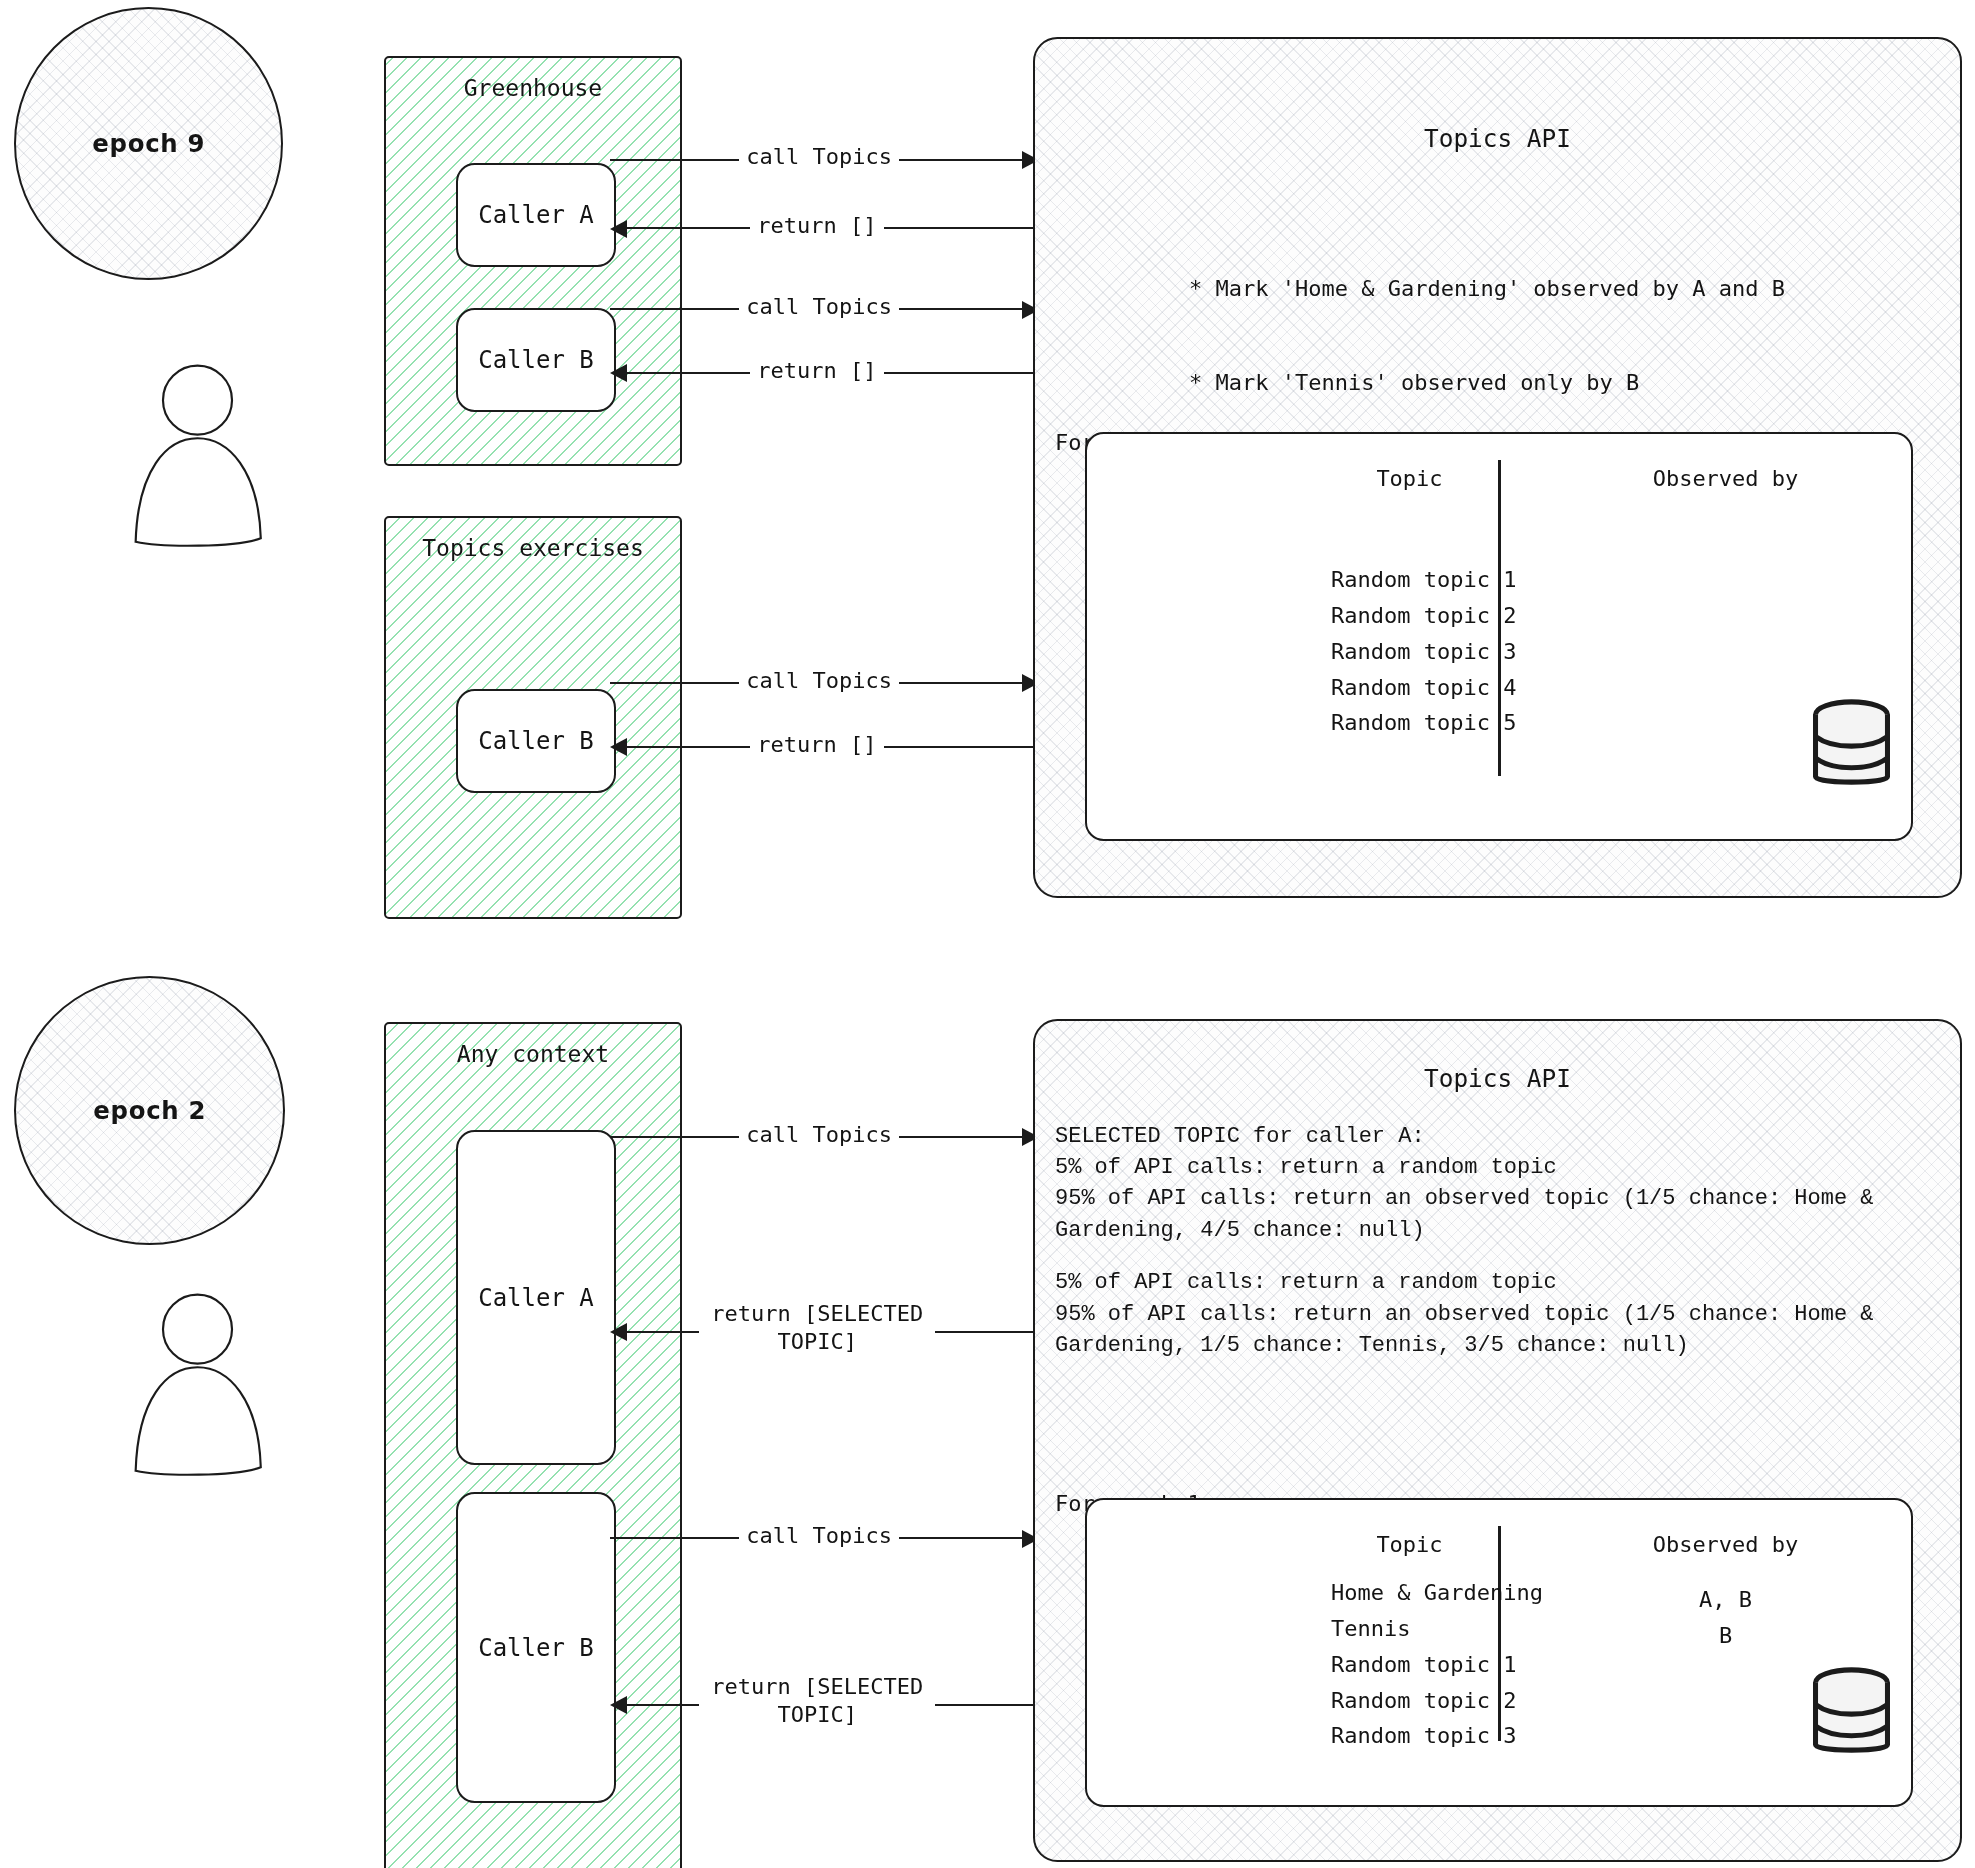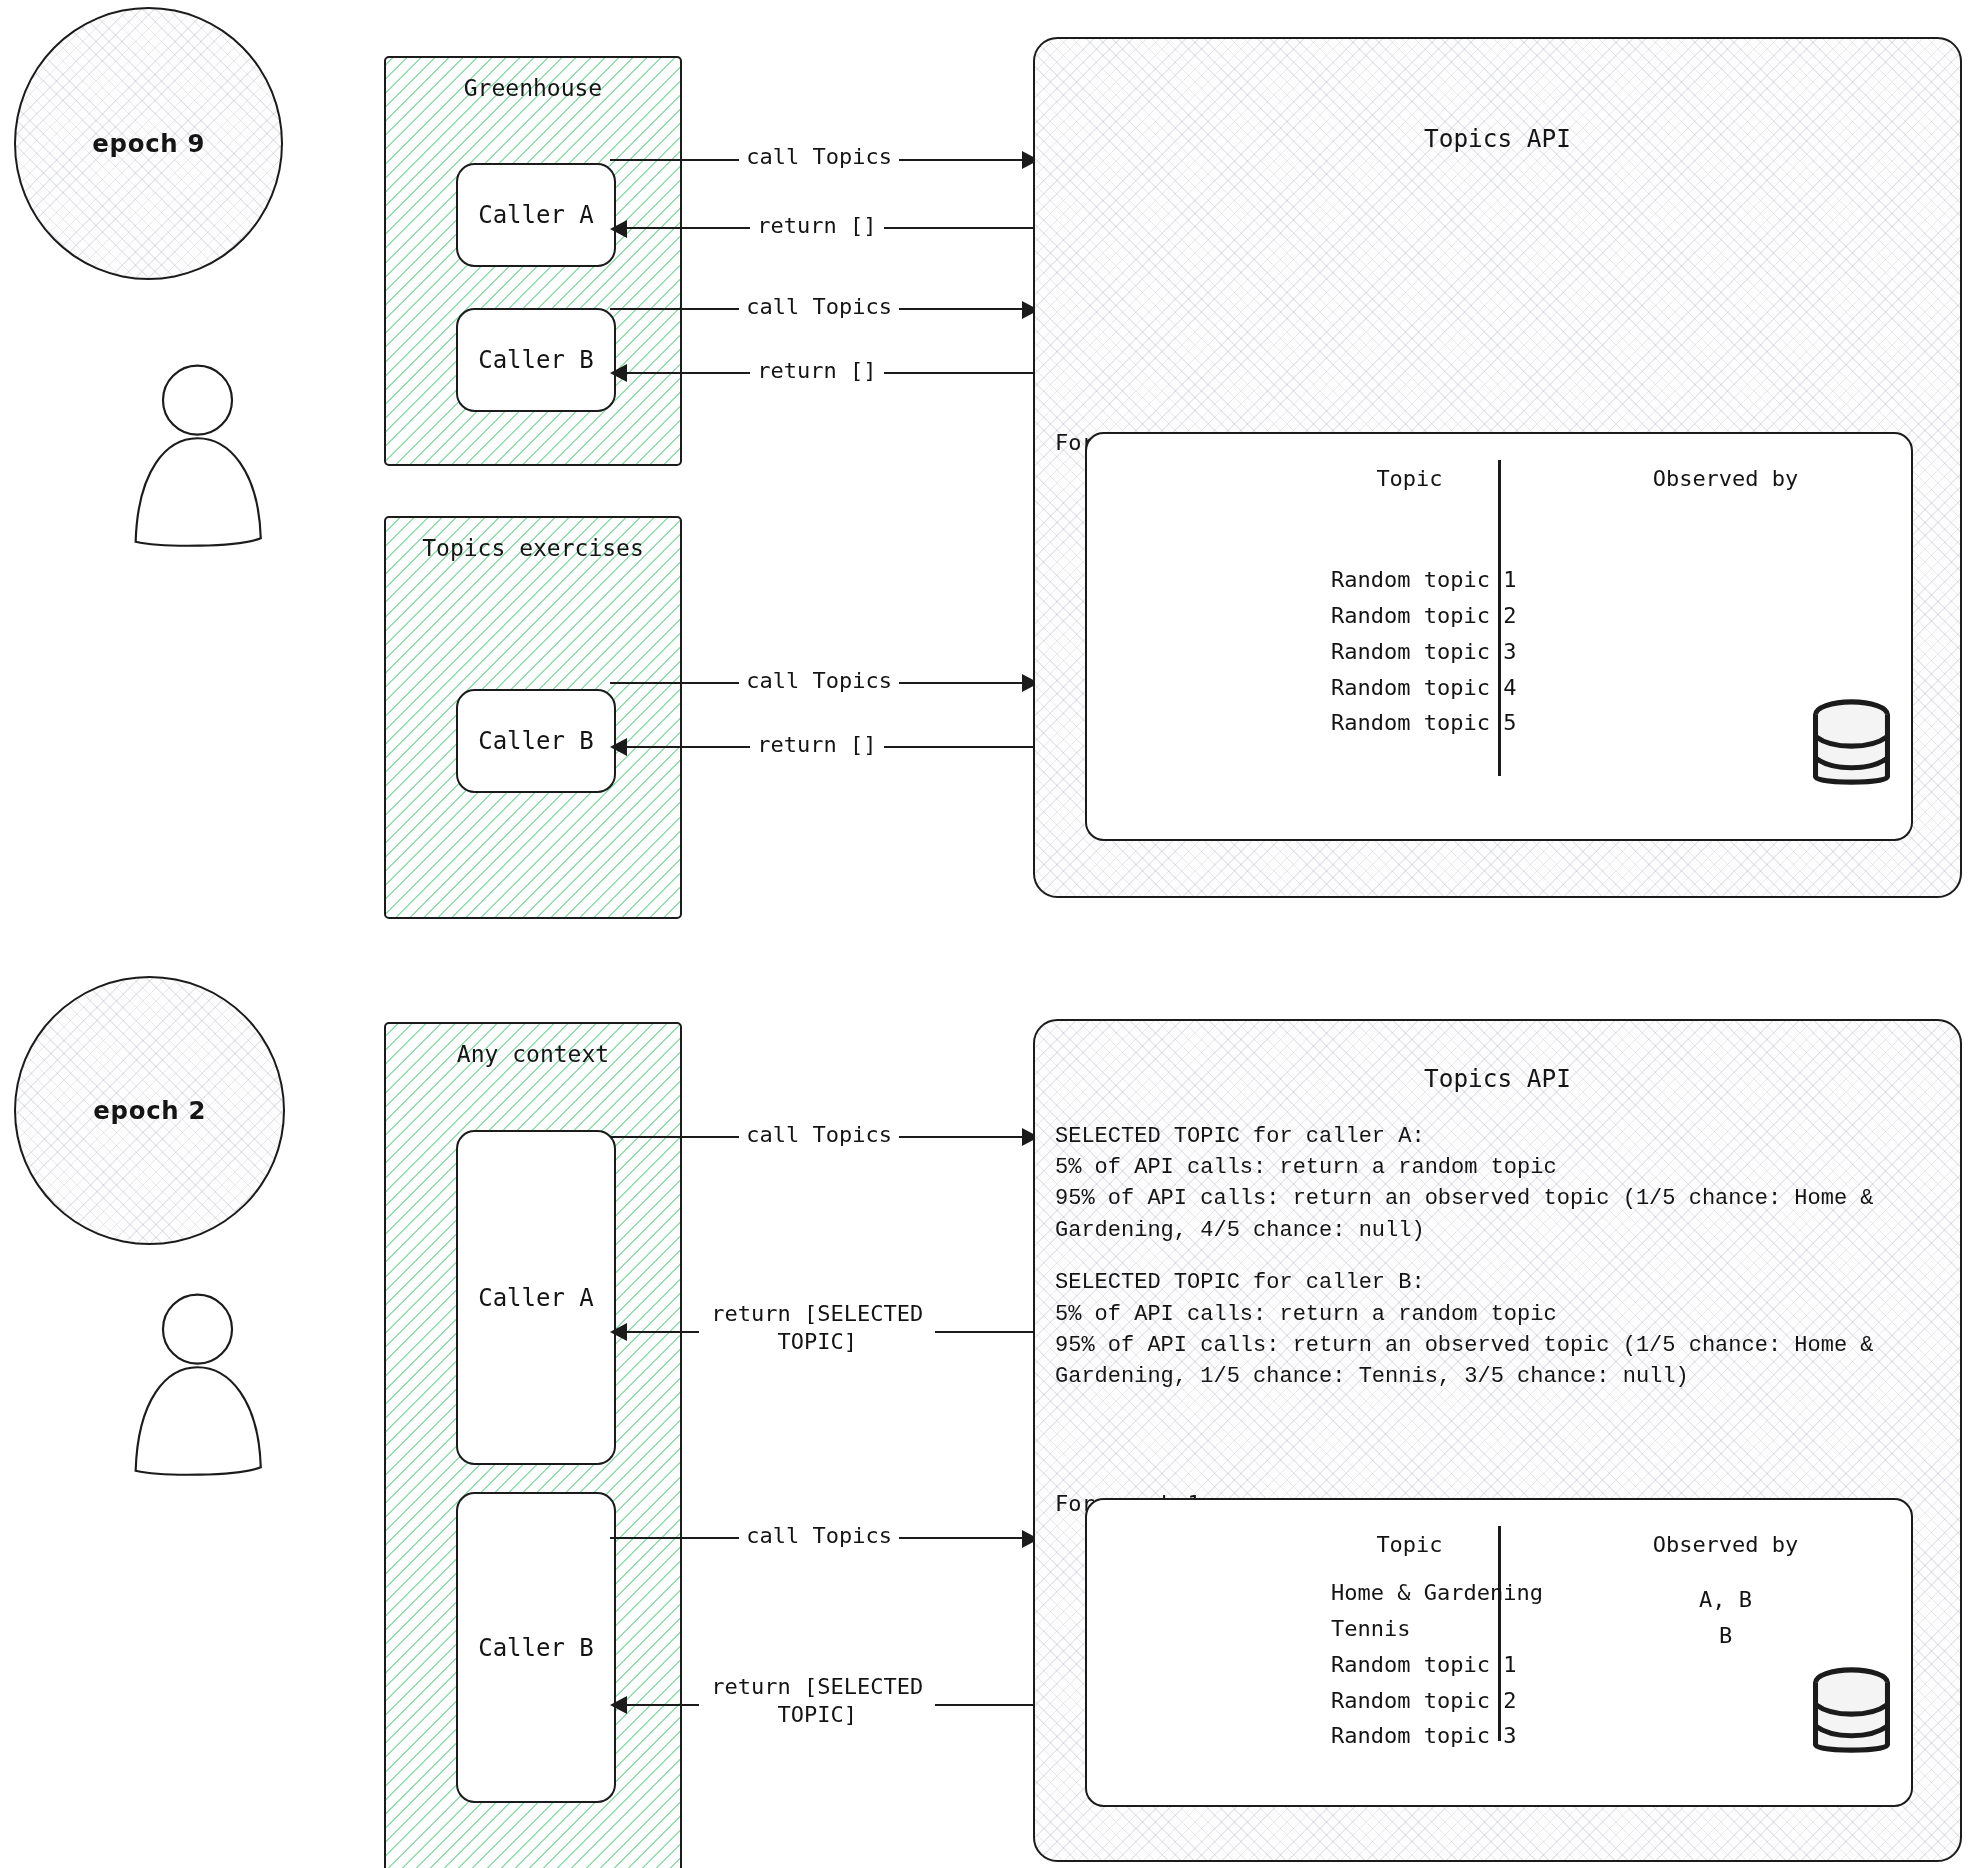--- a/index.html
+++ b/index.html
@@ -217,20 +217,24 @@
 <div class="arrow-label" style="left:739px; top:667px;">call Topics</div>
 
 <div class="arrow-line" style="left:618px; top:746px; width:423px;"></div>
 <div class="arrow-head left" style="left:610px; top:738px;"></div>
 <div class="arrow-label" style="left:750px; top:731px;">return []</div>
 
 <div class="api-box crosshatch-gray" style="left:1033px; top:37px; width:925px; height:857px;">
 
   <div class="api-title" style="top:85px;">Topics API</div>
 
+  <div class="api-bullets" style="left:154px; top:172px;">
+    <div>* Mark 'Home &amp; Gardening' observed by A and B</div>
+    <div>* Mark 'Tennis' observed only by B</div>
+  </div>
 
   <div class="for-epoch" style="left:20px; top:362px;">For epoch 1:</div>
 
   <div class="table-box" style="left:50px; top:393px; width:824px; height:405px;">
     <div class="col-head" style="left:215px; top:32px; width:215px;">Topic</div>
     <div class="col-head" style="left:495px; top:32px; width:287px;">Observed by</div>
     <div class="tbl-divider" style="left:411px; top:26px; height:316px;"></div>
     <div class="cell-list" style="left:244px; top:128px;">Random topic 1
 Random topic 2
 Random topic 3
@@ -286,21 +290,20 @@
 
 <div class="api-box crosshatch-gray" style="left:1033px; top:1019px; width:925px; height:839px;">
 
   <div class="api-title" style="top:43px;">Topics API</div>
 
   <div class="api-para" style="left:20px; top:100px; width:879px;font-family:Liberation Mono, monospace;">
     <p>SELECTED TOPIC for caller A:</p>
     <p>5% of API calls: return a random topic</p>
     <p>95% of API calls: return an observed topic (1/5 chance: Home &amp; Gardening, 4/5 chance: null)</p>
     <div class="gap"></div>
-    <p>SELECTED TOPIC for caller B:</p>
     <p>5% of API calls: return a random topic</p>
     <p>95% of API calls: return an observed topic (1/5 chance: Home &amp; Gardening, 1/5 chance: Tennis,  3/5 chance: null)</p>
   </div>
 
   <div class="for-epoch" style="left:20px; top:441px;">For epoch 1:</div>
 
   <div class="table-box" style="left:50px; top:477px; width:824px; height:305px;">
     <div class="col-head" style="left:215px; top:32px; width:215px;">Topic</div>
     <div class="col-head" style="left:495px; top:32px; width:287px;">Observed by</div>
     <div class="tbl-divider" style="left:411px; top:26px; height:215px;"></div>

